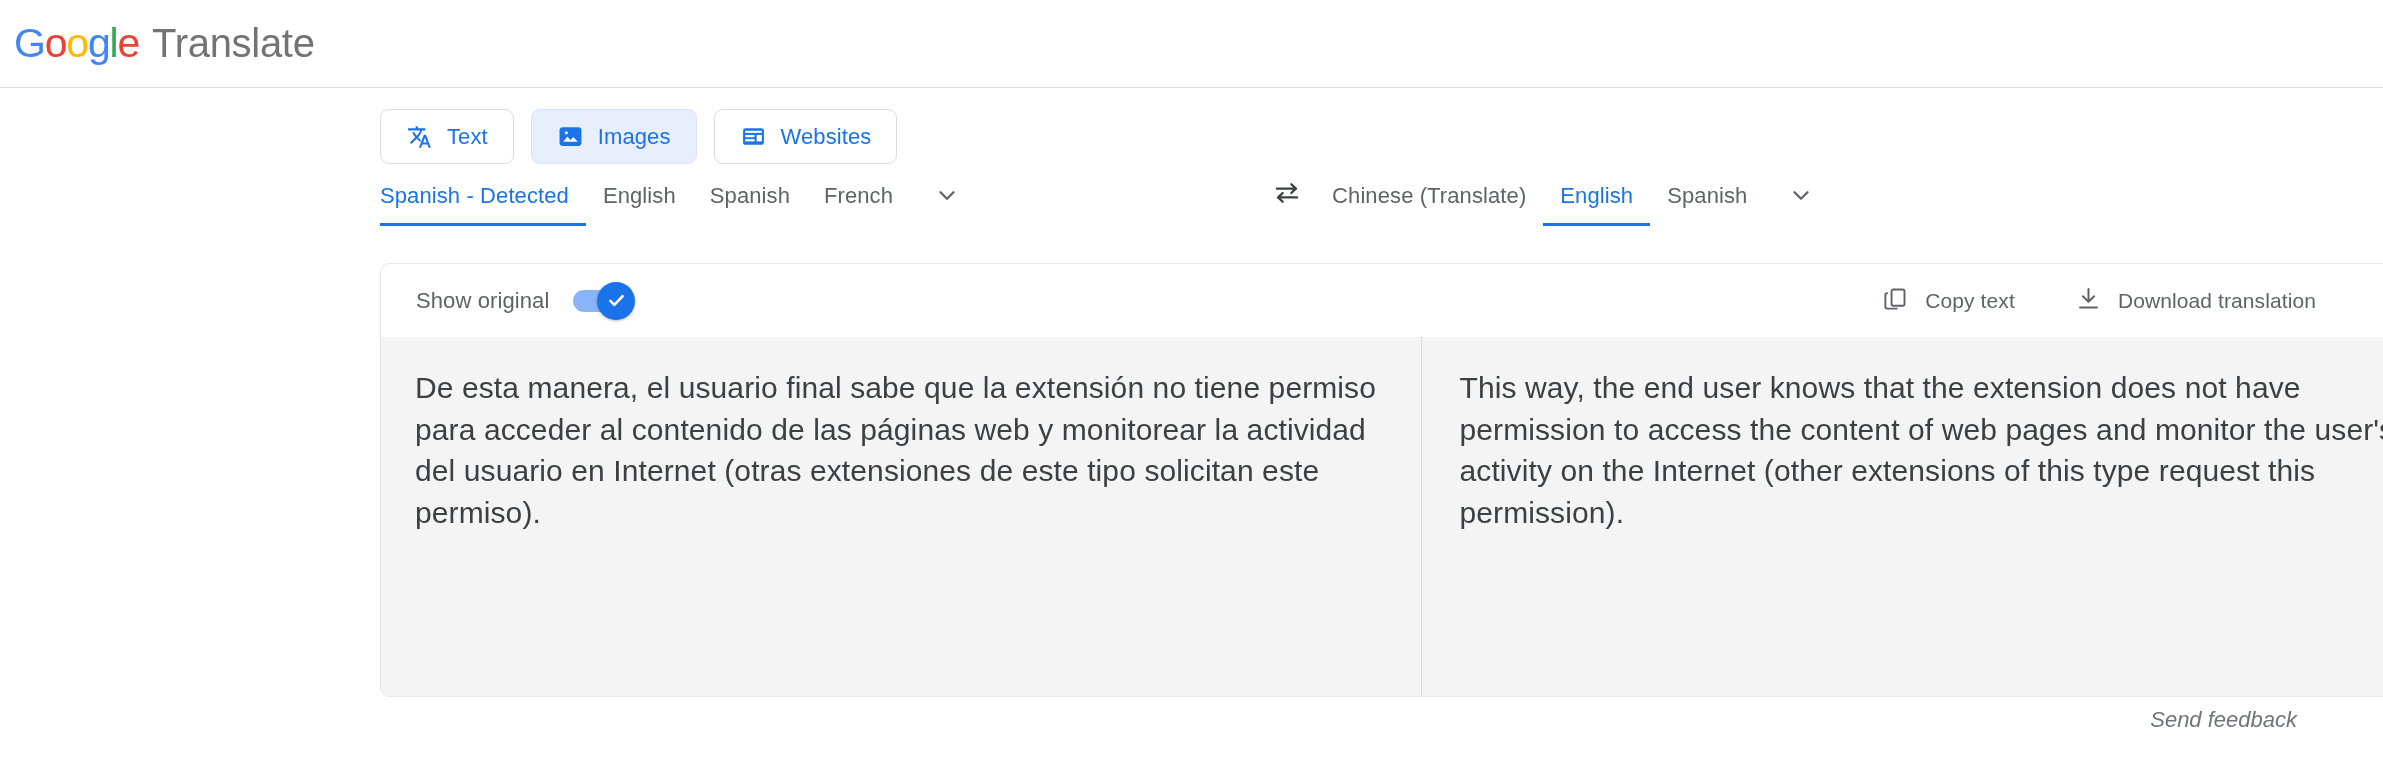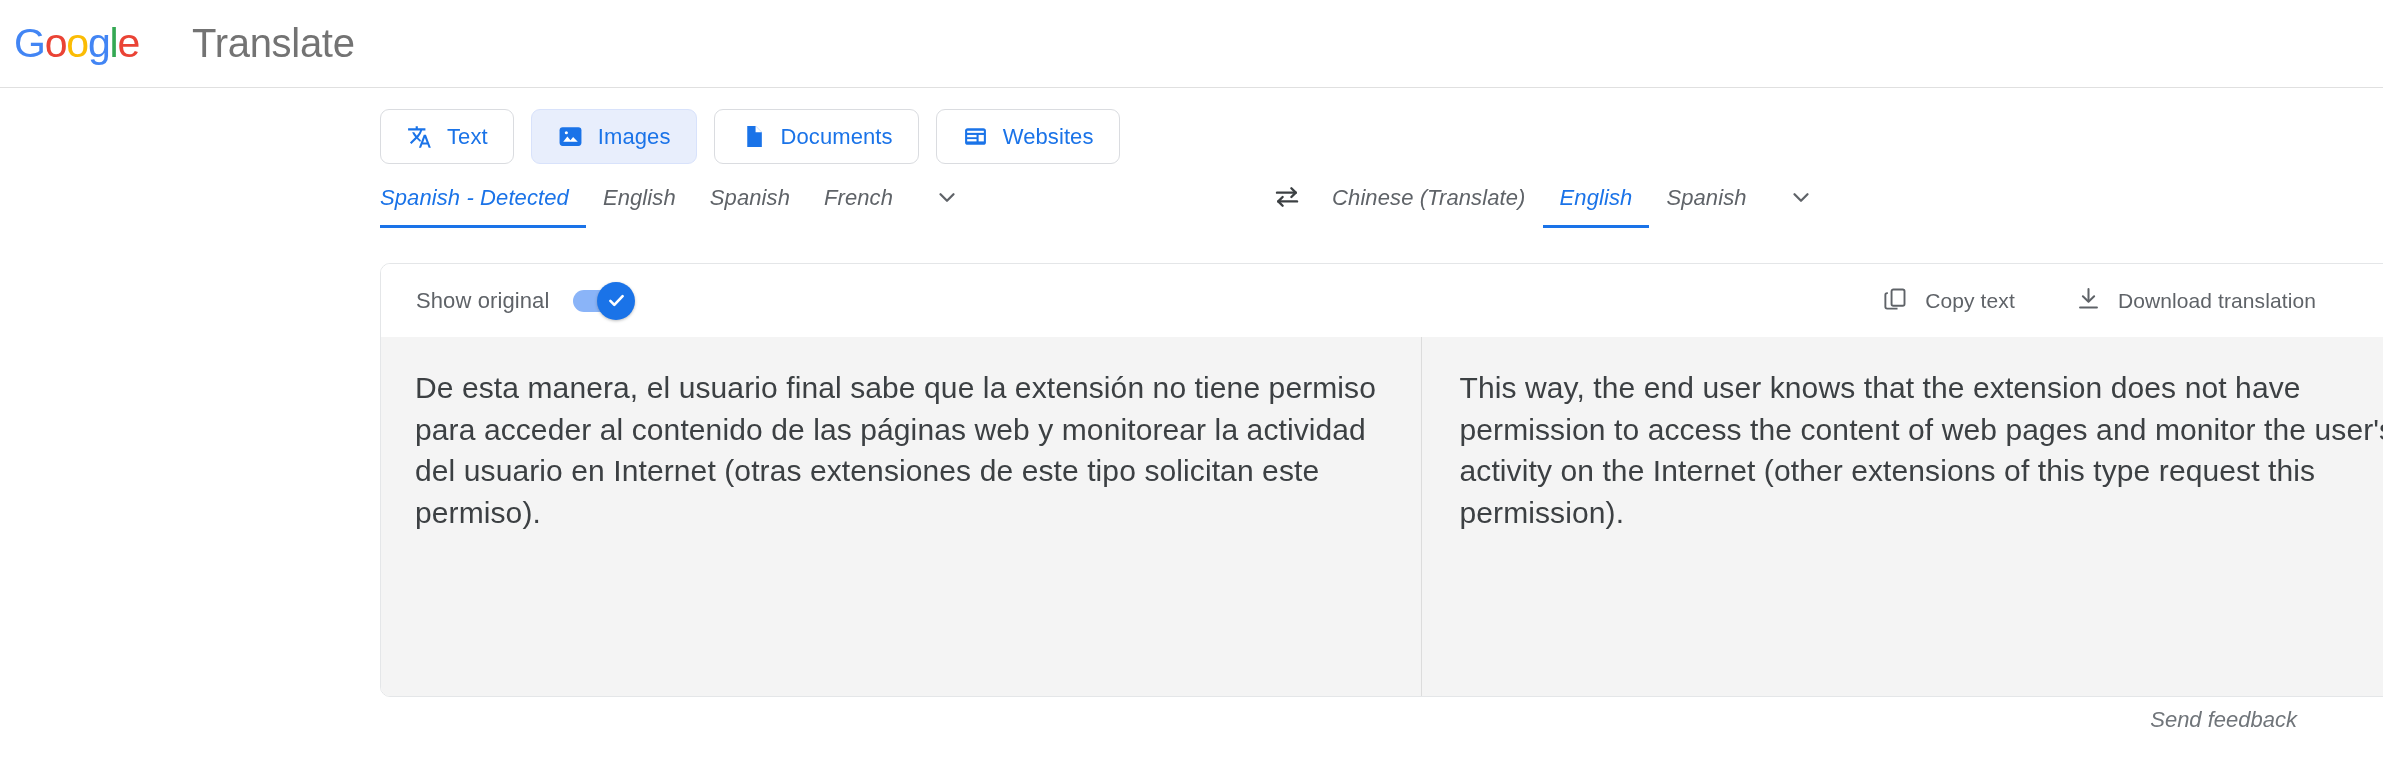--- a/index.html
+++ b/index.html
@@ -13,21 +13,21 @@
 
   
   .app-header {
     height: 88px;
     border-bottom: 1px solid #e0e0e0;
     display: flex;
     align-items: center;
     padding-left: 14px;
     background: #fff;
   }
-  .brand { display: flex; align-items: baseline; gap: 40px; }
+  .brand { display: flex; align-items: baseline; }
   .logo { font-size: 41px; letter-spacing: -1.2px; font-family: "Liberation Sans", sans-serif; }
   .logo .b { color: #4285F4; }
   .logo .r { color: #EA4335; }
   .logo .y { color: #FBBC05; }
   .logo .g { color: #34A853; }
   .brand-word {
     font-size: 40px;
     color: #737373;
     margin-left: 13px;
     letter-spacing: -0.3px;
@@ -58,24 +58,23 @@
   }
   .mode-tab.selected {
     background: #e8eefc;
     border-color: #d8e2fb;
   }
   .mode-icon { display: flex; align-items: center; justify-content: center; width: 27px; height: 27px; }
 
   
   .lang-row {
     display: flex;
-    align-items: center;
+    align-items: flex-end;
     padding: 22px 16px 0 380px;
     height: 62px;
-    font-style: italic;
   }
   .lang-group { display: flex; align-items: center; }
   .lang-item {
     font-size: 22px;
     color: #5f6368;
     padding: 0 17px 14px 17px;
     cursor: pointer;
     white-space: nowrap;
     letter-spacing: 0.1px;
     border-bottom: 3px solid transparent;
@@ -208,29 +207,20 @@
     <span class="mode-icon">
       <svg width="25" height="25" viewBox="0 0 24 24">
         <rect x="1.5" y="3" width="21" height="18" rx="3" fill="#1a73e8"></rect>
         <path d="M5 17l4-5 3 3.5 2.5-3L19 17H5z" fill="#ffffff"></path>
         <circle cx="8" cy="8.4" r="1.5" fill="#ffffff"></circle>
       </svg>
     </span>
     <span class="label">Images</span>
   </div>
 
-  <div class="mode-tab">
-    <span class="mode-icon">
-      <svg width="25" height="25" viewBox="0 0 24 24">
-        <path d="M6 2h8l6 6v14H6V2z" fill="#1a73e8"></path>
-        <path d="M14 2l6 6h-6V2z" fill="#ffffff"></path>
-      </svg>
-    </span>
-    <span class="label">Documents</span>
-  </div>
 
   <div class="mode-tab">
     <span class="mode-icon">
       <svg width="25" height="25" viewBox="0 0 24 24">
         <rect x="2" y="4" width="20" height="16" rx="2.5" fill="#1a73e8"></rect>
         <rect x="4" y="6.5" width="16" height="2" fill="#ffffff"></rect>
         <rect x="4" y="10.5" width="9" height="2.2" fill="#ffffff"></rect>
         <rect x="4" y="14.5" width="9" height="2.2" fill="#ffffff"></rect>
         <rect x="15" y="10.5" width="5" height="6.2" fill="#ffffff"></rect>
       </svg>

